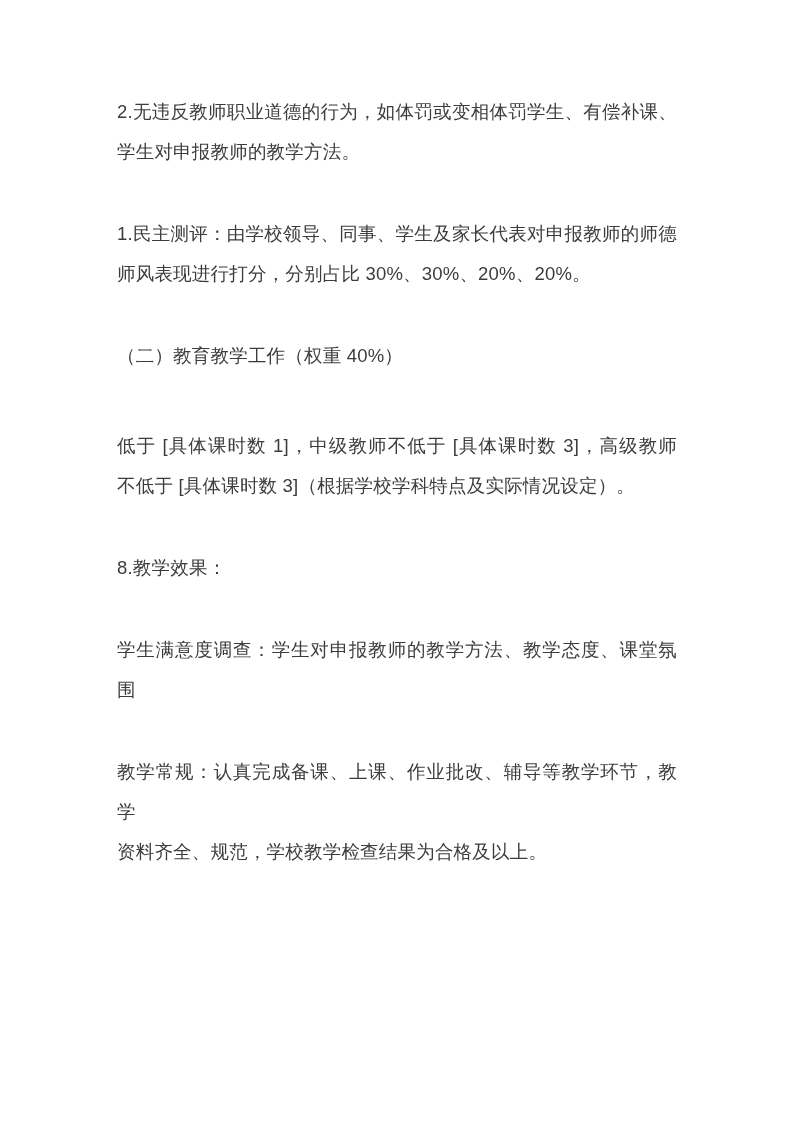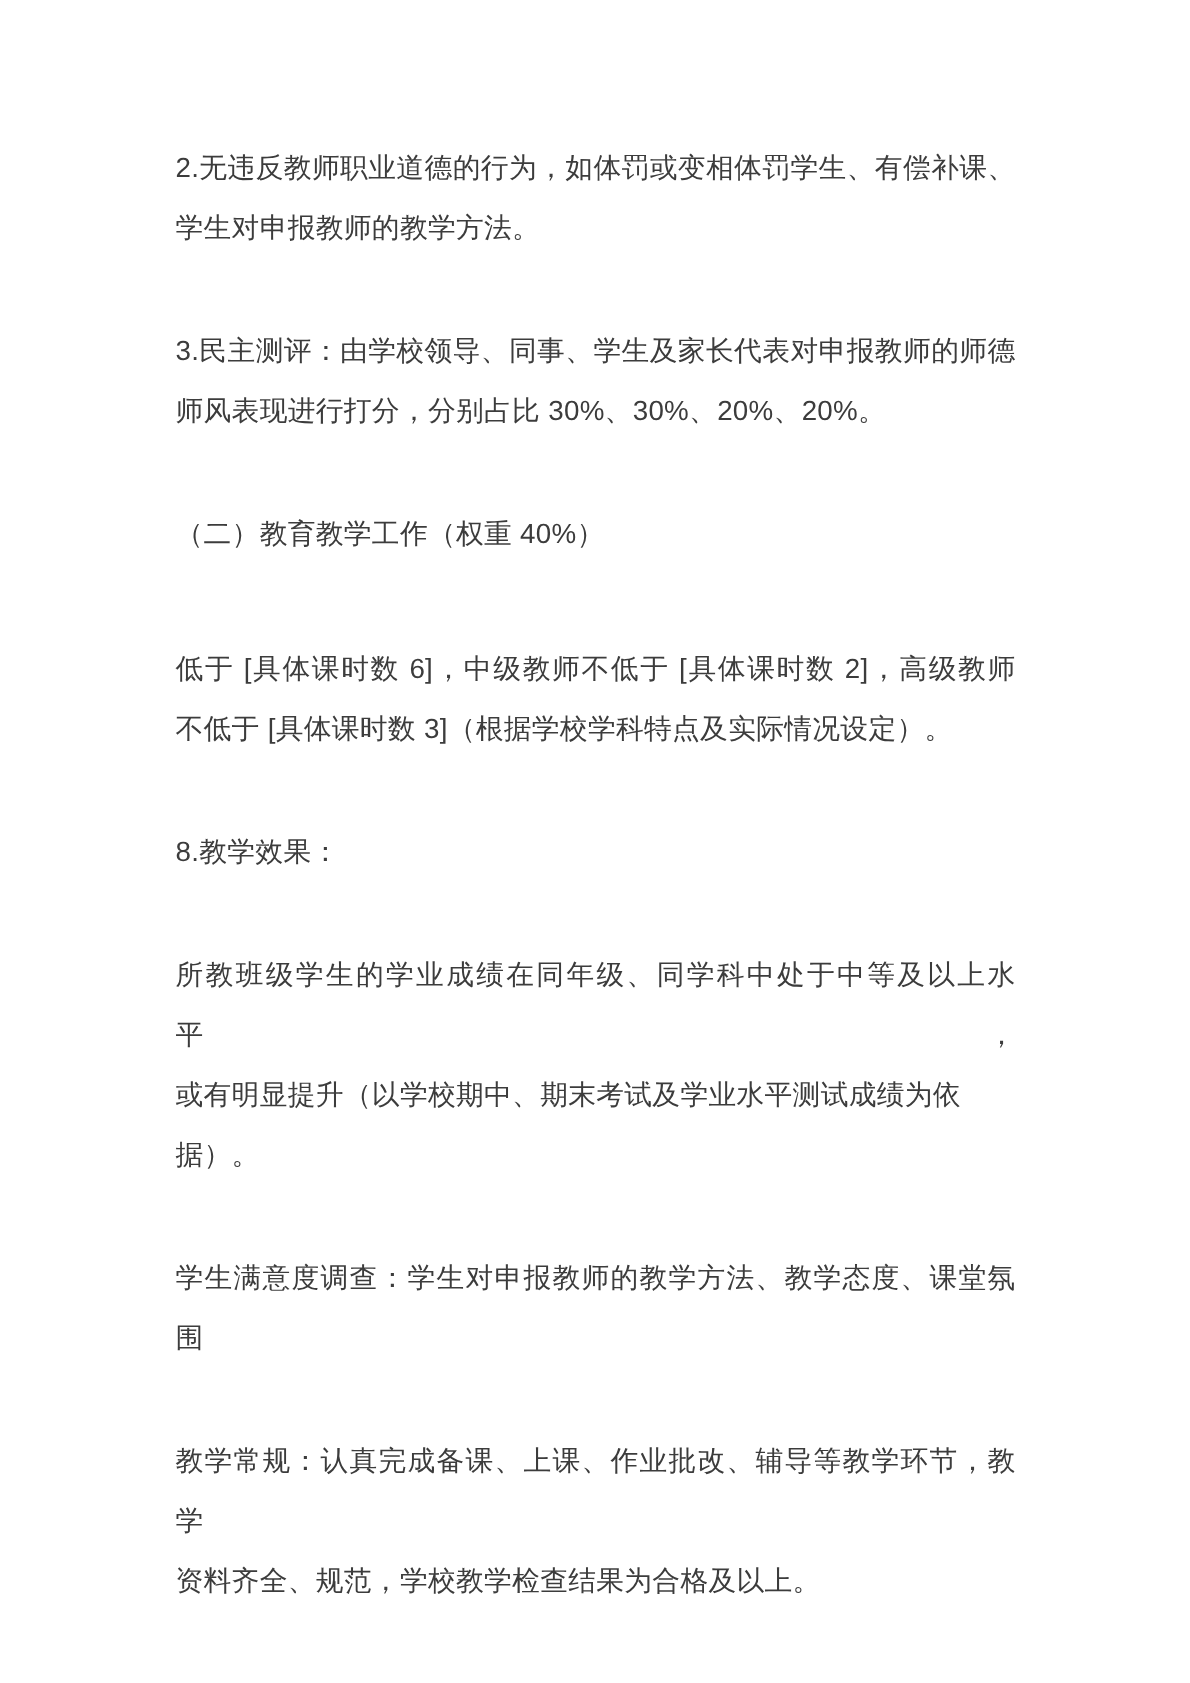--- a/index.html
+++ b/index.html
@@ -44,41 +44,37 @@
 
 <div class="page">
   <div class="content">
 
     <div class="para">
       <div class="line j">2.无违反教师职业道德的行为，如体罚或变相体罚学生、有偿补课、</div>
       <div class="line">学生对申报教师的教学方法。</div>
     </div>
 
     <div class="para">
-      <div class="line j">3.民主测评：由学校领导、同事、学生及家长代表对申报教师的师德</div>
+      <div class="line j">1.民主测评：由学校领导、同事、学生及家长代表对申报教师的师德</div>
       <div class="line">师风表现进行打分，分别占比 30%、30%、20%、20%。</div>
     </div>
 
     <div class="para heading">
       <div class="line">（二）教育教学工作（权重 40%）</div>
     </div>
 
     <div class="para">
-      <div class="line j">低于 [具体课时数 6]，中级教师不低于 [具体课时数 2]，高级教师</div>
+      <div class="line j">低于 [具体课时数 1]，中级教师不低于 [具体课时数 3]，高级教师</div>
       <div class="line">不低于 [具体课时数 3]（根据学校学科特点及实际情况设定）。</div>
     </div>
 
     <div class="para">
       <div class="line">8.教学效果：</div>
     </div>
 
-    <div class="para">
-      <div class="line j">所教班级学生的学业成绩在同年级、同学科中处于中等及以上水平，</div>
-      <div class="line">或有明显提升（以学校期中、期末考试及学业水平测试成绩为依据）。</div>
-    </div>
 
     <div class="para">
       <div class="line j">学生满意度调查：学生对申报教师的教学方法、教学态度、课堂氛围</div>
     </div>
 
     <div class="para">
       <div class="line j">教学常规：认真完成备课、上课、作业批改、辅导等教学环节，教学</div>
       <div class="line">资料齐全、规范，学校教学检查结果为合格及以上。</div>
     </div>
 

